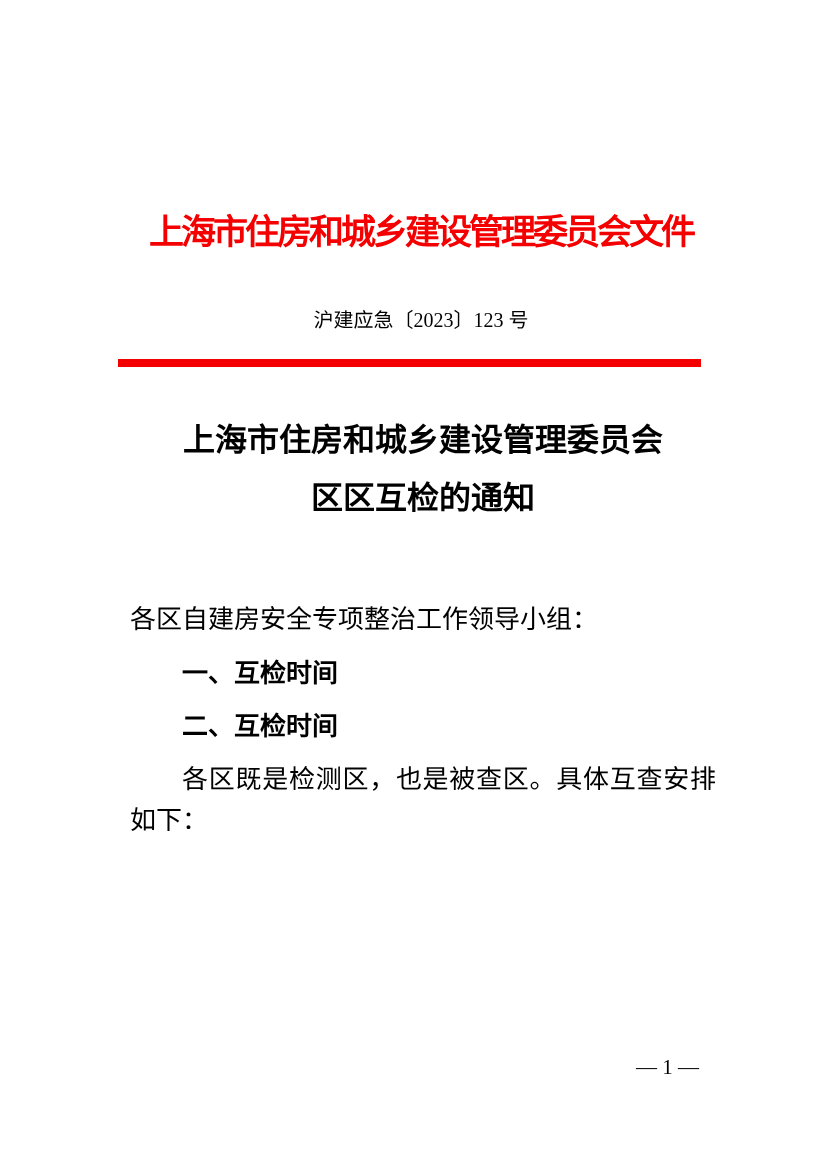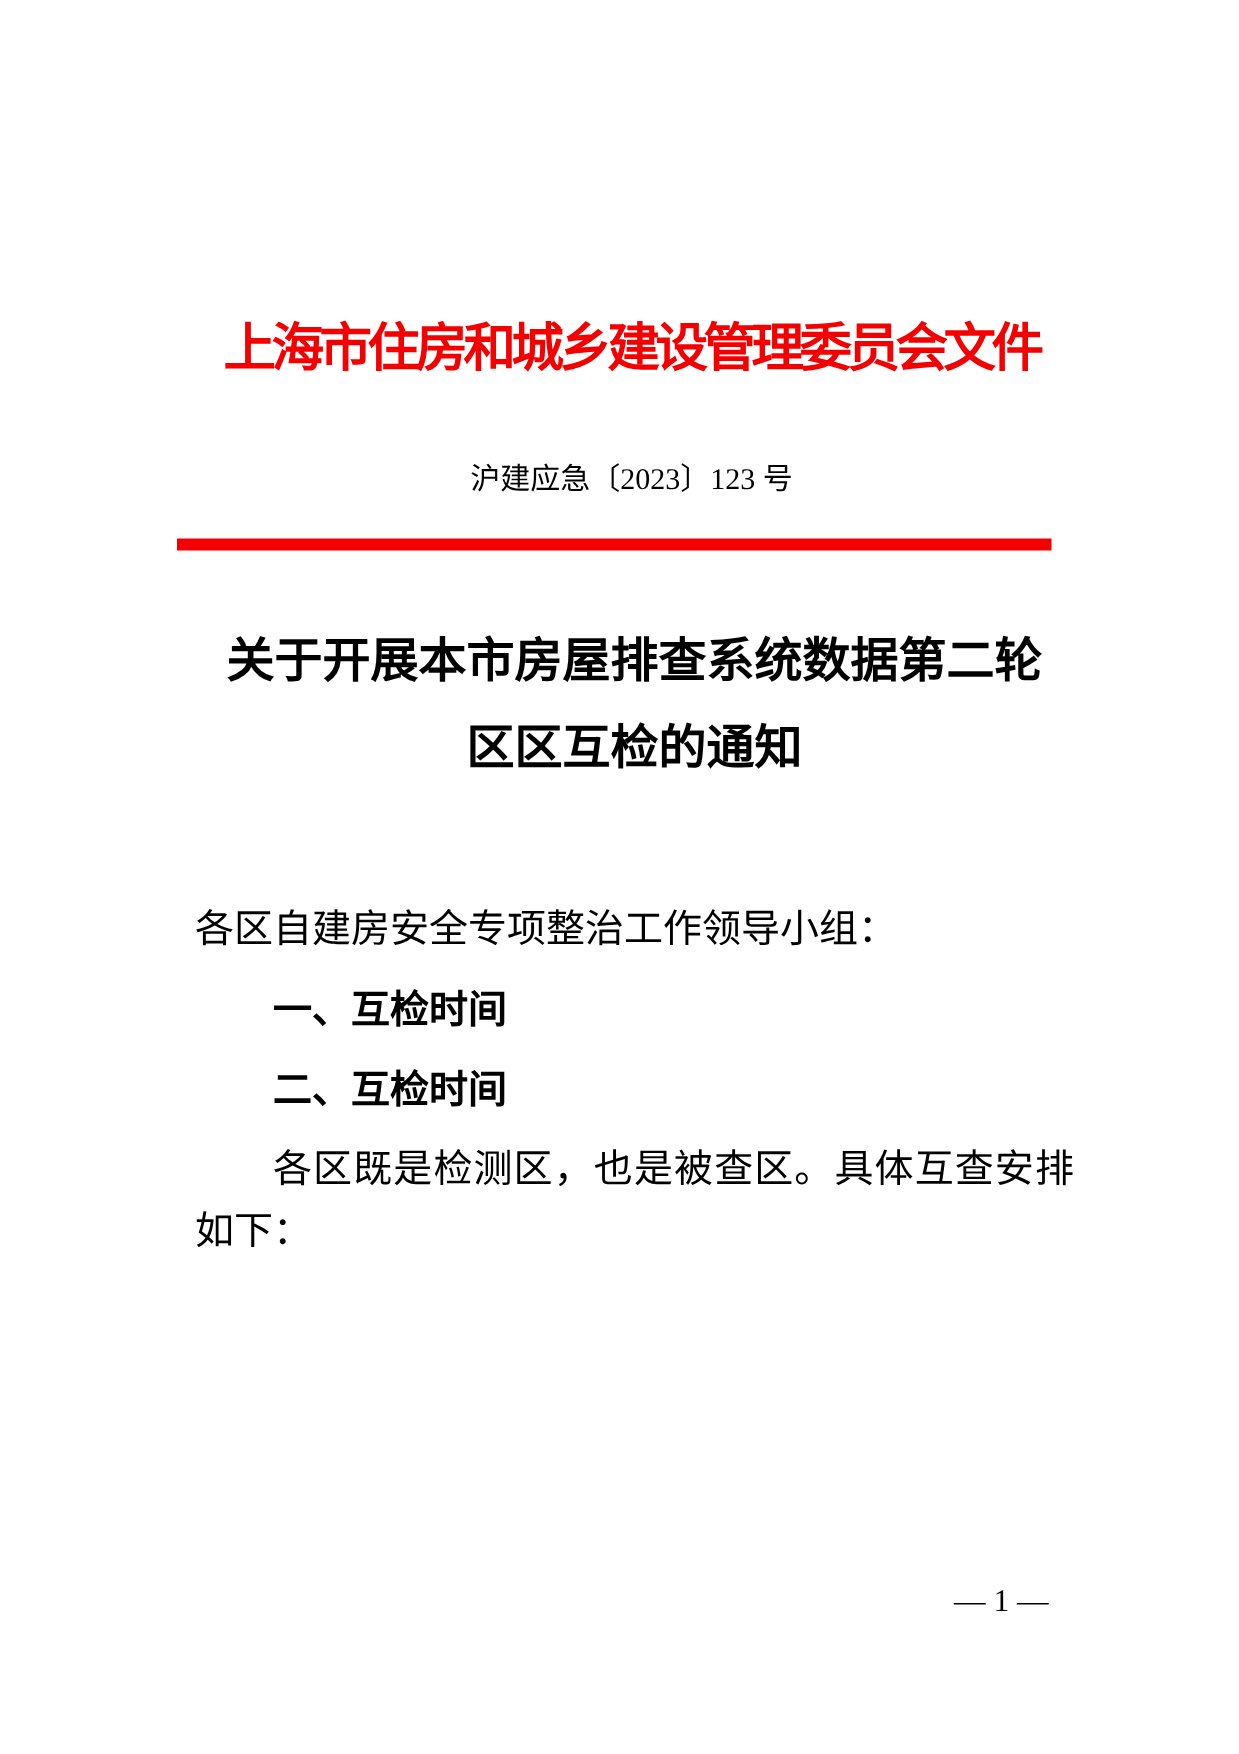--- a/index.html
+++ b/index.html
@@ -99,21 +99,21 @@
 
 <div class="page">
 
   <div class="letterhead">上海市住房和城乡建设管理委员会文件</div>
 
   <div class="doc-number">沪建应急〔2023〕123 号</div>
 
   <div class="red-rule"></div>
 
   <div class="doc-title">
-    <span class="title-line">关于开展本市房屋排查系统数据第二轮</span>
+    <span class="title-line">上海市住房和城乡建设管理委员会</span>
     <span class="title-line">区区互检的通知</span>
   </div>
 
   <div class="doc-body">
     <p class="para salutation">各区自建房安全专项整治工作领导小组：</p>
     <p class="heading first">一、互检时间</p>
     <p class="heading">二、互检时间</p>
     <p class="para indent">各区既是检测区，也是被查区。具体互查安排如下：</p>
   </div>
 

